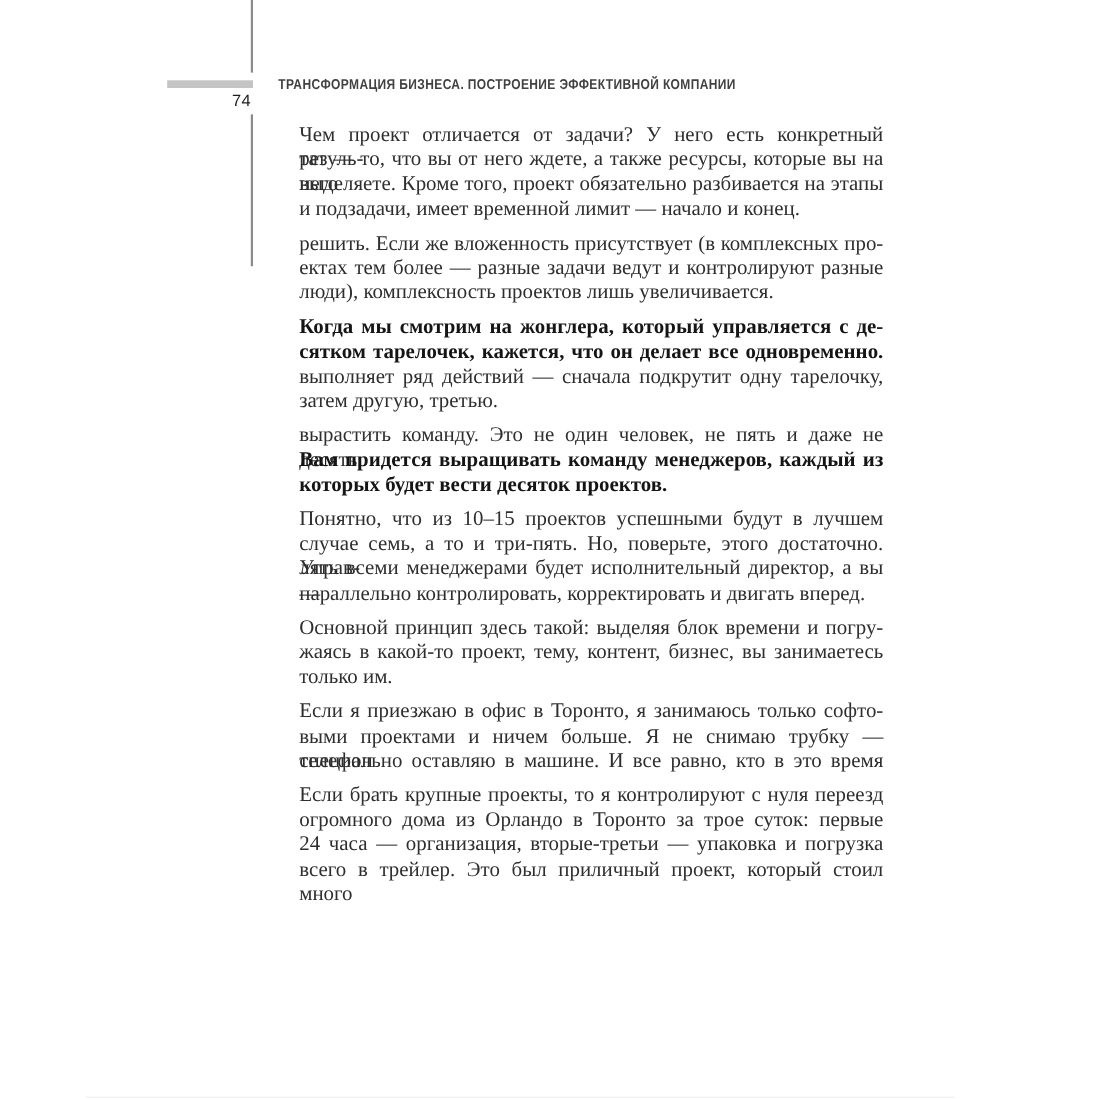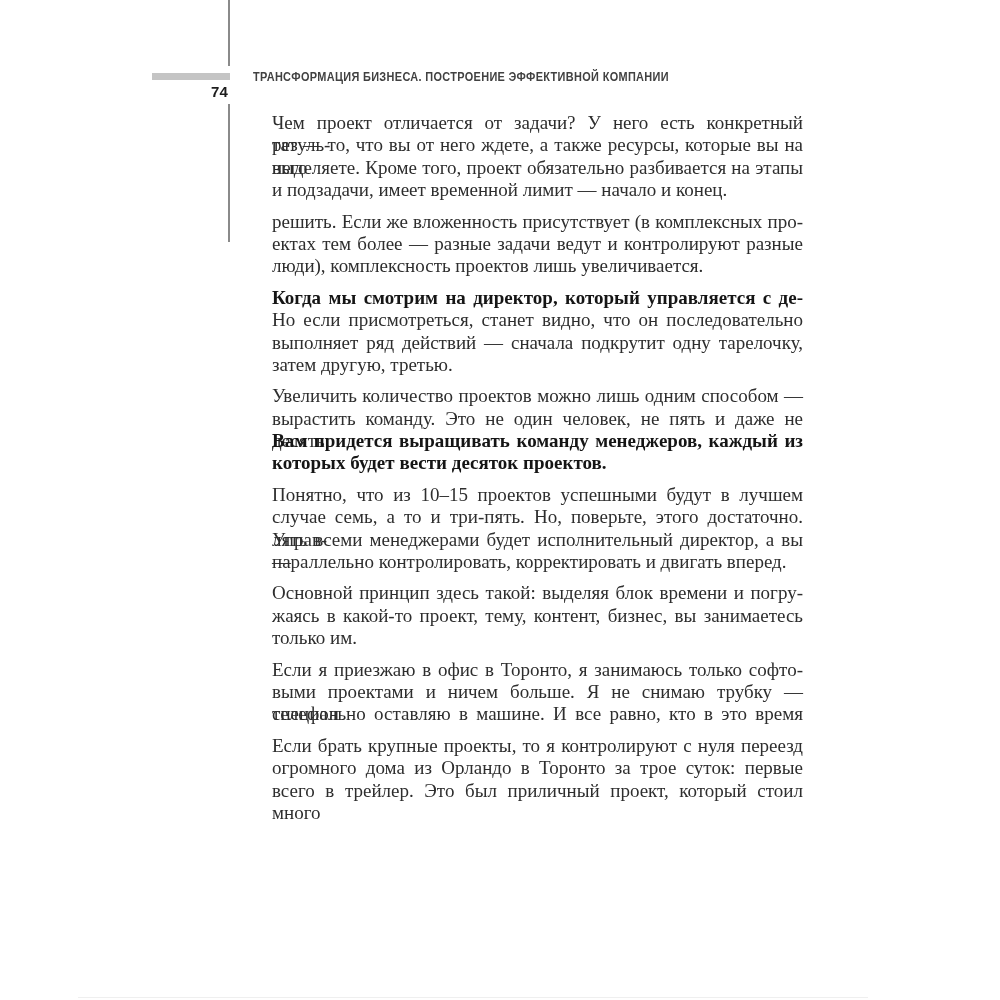--- a/index.html
+++ b/index.html
@@ -31,21 +31,21 @@
     background: #c4c4c4;
   }
   
   .page-number {
     position: absolute;
     left: 150px;
     top: 83px;
     width: 78px;
     text-align: right;
     font-family: "Liberation Sans", sans-serif;
-    font-weight: 700;
+    font-weight: 400;
     font-size: 15px;
     color: #1d1d1d;
     letter-spacing: 0.2px;
   }
   
   .running-title {
     position: absolute;
     left: 253px;
     top: 69px;
     font-family: "Liberation Sans", sans-serif;
@@ -102,27 +102,26 @@
         <div class="line">тат — то, что вы от него ждете, а также ресурсы, которые вы на него</div>
         <div class="line">выделяете. Кроме того, проект обязательно разбивается на этапы</div>
         <div class="line last">и подзадачи, имеет временной лимит — начало и конец.</div>
       </div>
       <div class="para">
         <div class="line">решить. Если же вложенность присутствует (в комплексных про-</div>
         <div class="line">ектах тем более — разные задачи ведут и контролируют разные</div>
         <div class="line last">люди), комплексность проектов лишь увеличивается.</div>
       </div>
       <div class="para">
-        <div class="line bold">Когда мы смотрим на директор, который управляется с де-</div>
-        <div class="line">Но если присмотреться, станет видно, что он последовательно</div>
+        <div class="line bold">Когда мы смотрим на жонглера, который управляется с де-</div>
+        <div class="line bold">сятком тарелочек, кажется, что он делает все одновременно.</div>
         <div class="line">выполняет ряд действий — сначала подкрутит одну тарелочку,</div>
         <div class="line last">затем другую, третью.</div>
       </div>
       <div class="para">
-        <div class="line">Увеличить количество проектов можно лишь одним способом —</div>
         <div class="line">вырастить команду. Это не один человек, не пять и даже не десять.</div>
         <div class="line bold">Вам придется выращивать команду менеджеров, каждый из</div>
         <div class="line bold last">которых будет вести десяток проектов.</div>
       </div>
       <div class="para">
         <div class="line">Понятно, что из 10–15 проектов успешными будут в лучшем</div>
         <div class="line">случае семь, а то и три-пять. Но, поверьте, этого достаточно. Управ-</div>
         <div class="line">лять всеми менеджерами будет исполнительный директор, а вы —</div>
         <div class="line last">параллельно контролировать, корректировать и двигать вперед.</div>
       </div>
@@ -132,17 +131,18 @@
         <div class="line last">только им.</div>
       </div>
       <div class="para">
         <div class="line">Если я приезжаю в офис в Торонто, я занимаюсь только софто-</div>
         <div class="line">выми проектами и ничем больше. Я не снимаю трубку — телефон</div>
         <div class="line">специально оставляю в машине. И все равно, кто в это время</div>
       </div>
       <div class="para">
         <div class="line">Если брать крупные проекты, то я контролируют с нуля переезд</div>
         <div class="line">огромного дома из Орландо в Торонто за трое суток: первые</div>
+        <div class="line">24 часа — организация, вторые-третьи — упаковка и погрузка</div>
         <div class="line last">всего в трейлер. Это был приличный проект, который стоил много</div>
       </div>
     </div>
   <div class="bottom-edge"></div>
 </div>
 
 </body></html>

